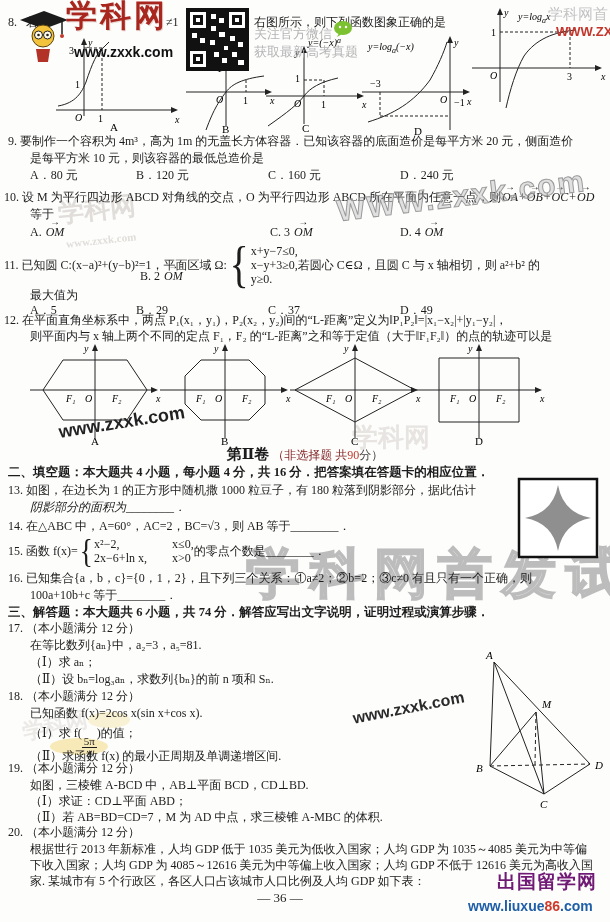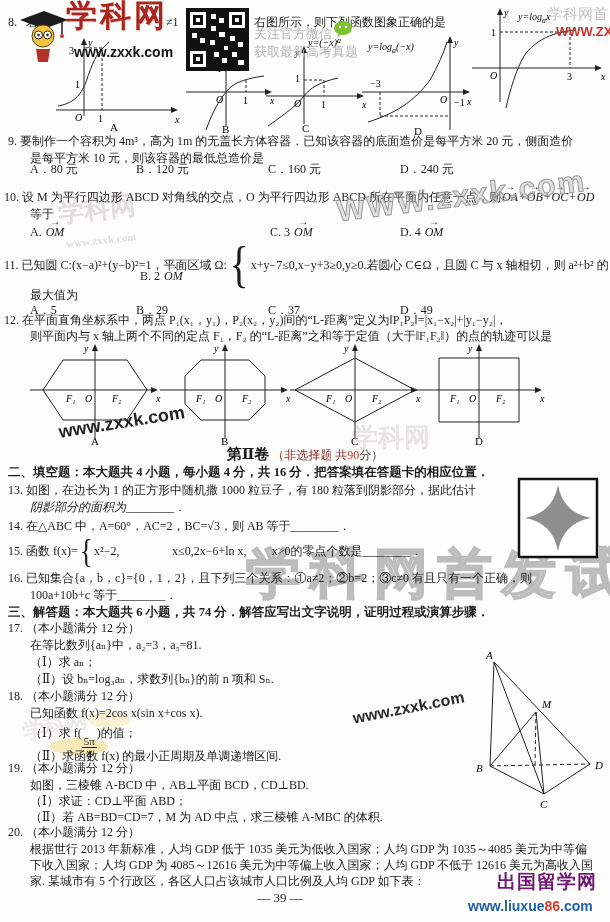--- a/index.html
+++ b/index.html
@@ -7,21 +7,21 @@
         font-family:"Liberation Serif","DejaVu Serif",serif;color:#1c1c1c;font-size:12px;}
   .abs{position:absolute;white-space:nowrap;line-height:16px;z-index:1;}
   .bold{font-weight:bold;}
   .it{font-style:italic;}
   .red{color:#c0392b;}
   .vec{position:relative;display:inline-block;font-style:italic;padding:0 1px;}
   .vec::after{content:"→";position:absolute;top:-0.78em;left:50%;transform:translateX(-50%);
               font-size:0.8em;font-style:normal;line-height:1;}
   .brace{font-weight:400;line-height:0.9;display:inline-block;transform:scaleX(0.8);}
   .sys{display:inline-flex;align-items:center;vertical-align:middle;}
-  .sysrows{display:inline-flex;flex-direction:row;line-height:14px;text-align:left;}
+  .sysrows{display:inline-flex;flex-direction:column;line-height:14px;text-align:left;}
   .frac{display:inline-flex;flex-direction:column;text-align:center;vertical-align:-8px;
         font-size:11px;line-height:12px;}
   .frac .num{border-bottom:1px solid #1c1c1c;padding:0 2px;}
   .wm-outline{color:rgba(150,150,150,0.28);-webkit-text-stroke:1px #9a9a9a;letter-spacing:2px;}
   .wm-banner{color:rgba(185,185,185,0.22);-webkit-text-stroke:2px #bcbcbc;letter-spacing:10px;
              font-weight:bold;z-index:0;}
   .faint{color:rgba(160,150,140,0.30);z-index:0;font-weight:bold;}
   .blob{position:absolute;background:#f2d873;border-radius:50%;z-index:0;}
   svg{overflow:visible;}
   svg text{font-family:"Liberation Serif","DejaVu Serif",serif;}
@@ -182,21 +182,21 @@
   <div class="abs" style="left:254px;top:44px;font-size:13px;color:#b4b4b4;font-family:'Liberation Sans',sans-serif;">获取最新高考真题</div>
 
   <div class="abs" style="left:548px;top:6px;font-size:15px;color:#c3c3c3;">学科网首</div>
   <div class="abs" style="left:556px;top:24px;font-size:13px;font-weight:bold;color:#c4362c;font-family:'Liberation Sans',sans-serif;">WWW.ZX</div>
 
   <div class="abs" style="left:8px;top:133px;">
     <span>9.</span>
     <span>要制作一个容积为 4m³，高为 1m 的无盖长方体容器．已知该容器的底面造价是每平方米 20 元，侧面造价</span>
   </div>
   <div class="abs" style="left:30px;top:150px;">是每平方米 10 元，则该容器的最低总造价是</div>
-  <div class="abs" style="left:0;top:161px;width:489px;height:16px;text-align:right;">
+  <div class="abs" style="left:0;top:167px;width:489px;height:16px;text-align:right;">
     <span class="opt" style="left:30px;">A．80 元</span>
     <span class="opt" style="left:136px;">B．120 元</span>
     <span class="opt" style="left:268px;">C．160 元</span>
     <span class="opt" style="left:400px;">D．240 元</span>
   </div>
 
   <div class="abs" style="left:4px;top:189px;">
     <span>10.</span>
     <span>设 M 为平行四边形 ABCD 对角线的交点，O 为平行四边形 ABCD 所在平面内任意一点，则</span><span class="vec">OA</span><span>+</span><span class="vec">OB</span><span>+</span><span class="vec">OC</span><span>+</span><span class="vec">OD</span>
   </div>
@@ -384,19 +384,19 @@
 
   <div class="abs" style="left:8px;top:824px;">
     <span>20.</span>
     <span>（本小题满分 12 分）</span>
   </div>
 
   <div class="abs" style="left:30px;top:841px;">根据世行 2013 年新标准，人均 GDP 低于 1035 美元为低收入国家；人均 GDP 为 1035～4085 美元为中等偏</div>
   <div class="abs" style="left:30px;top:857px;">下收入国家；人均 GDP 为 4085～12616 美元为中等偏上收入国家；人均 GDP 不低于 12616 美元为高收入国</div>
   <div class="abs" style="left:30px;top:873px;">家. 某城市有 5 个行政区，各区人口占该城市人口比例及人均 GDP 如下表：</div>
 
-  <div class="abs" style="left:0;top:890px;width:560px;text-align:center;font-size:13px;">—  39  —</div>
+  <div class="abs" style="left:0;top:890px;width:560px;text-align:center;font-size:13px;">—  36  —</div>
   <div class="abs" style="left:497px;top:874px;font-size:19px;font-weight:bold;color:#701a75;letter-spacing:1px;font-family:'Liberation Sans',sans-serif;">出国留学网</div>
   <div class="abs" style="left:468px;top:898px;font-size:14px;font-weight:bold;font-family:'Liberation Sans',sans-serif;">
     <span style="color:#1f5fa8;">www.liuxue</span><span style="color:#d03a2b;">86</span><span style="color:#1f5fa8;">.com</span>
   </div>
 
 </div>
 
 </body></html>

